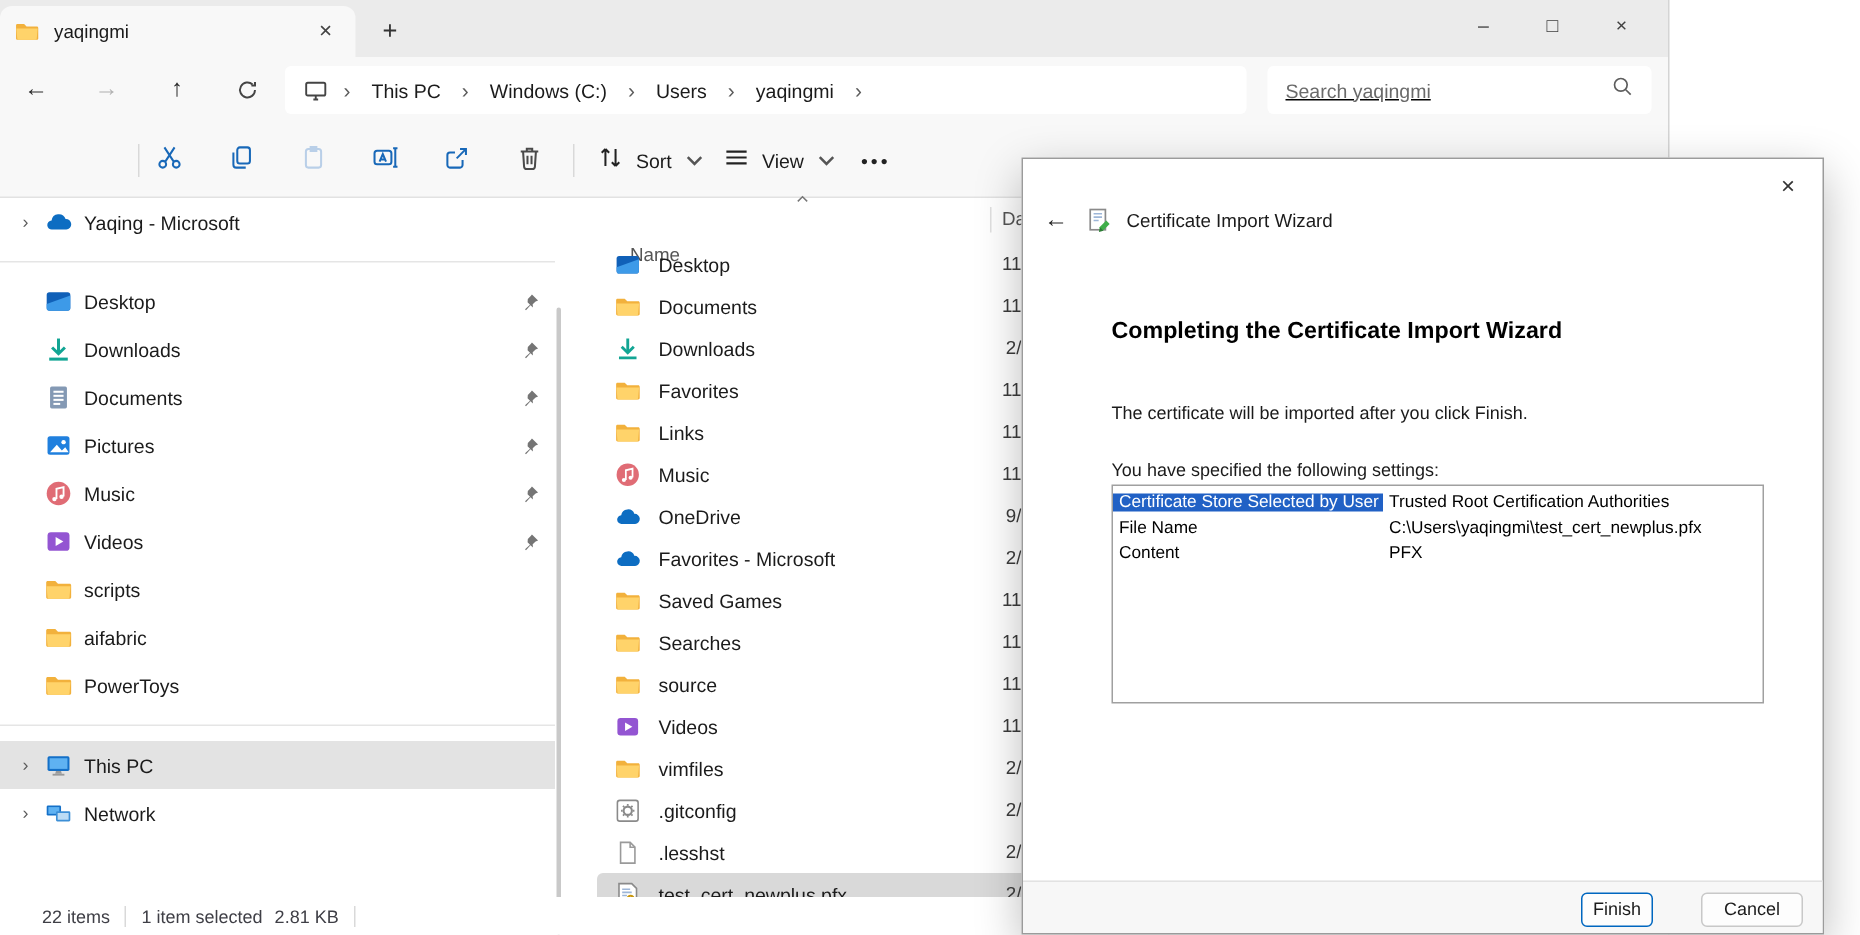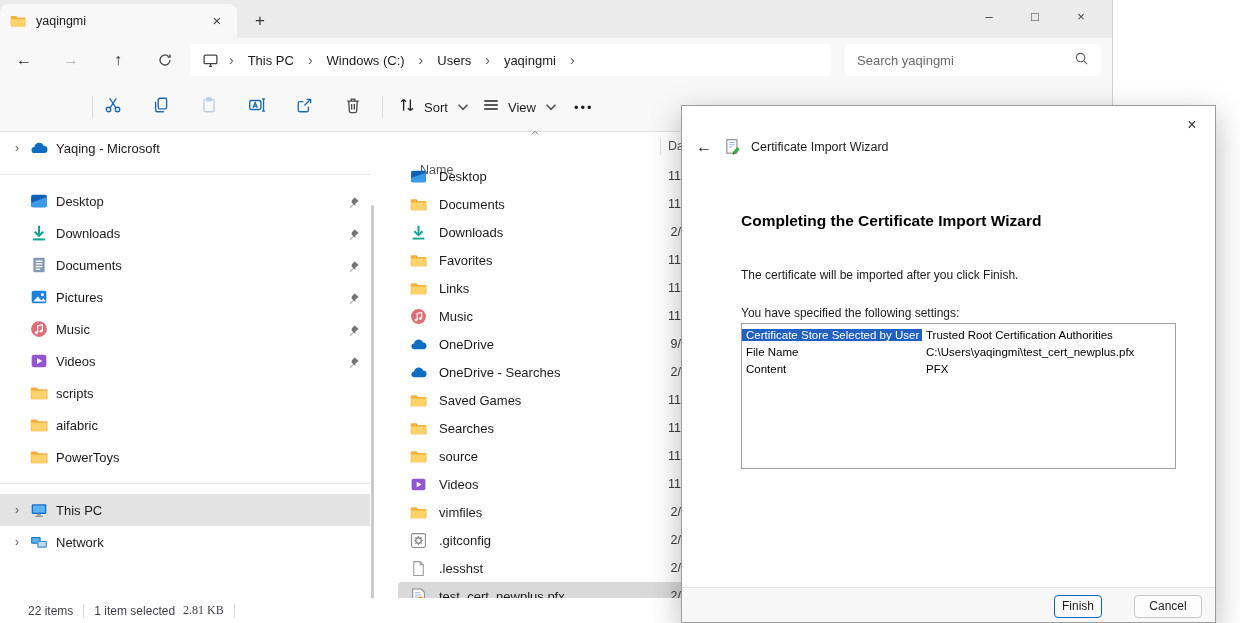--- a/index.html
+++ b/index.html
@@ -25,21 +25,21 @@
   .navbtn { position:absolute; top:6px; width:32px; height:32px; text-align:center;
     line-height:32px; font-size:16px; color:#2b2b2b; border-radius:4px; }
   .navbtn.disabled { color:#b3b3b3; }
   .navbtn svg { width:16px; height:16px; margin-top:8px; }
   .crumbbar { position:absolute; left:190px; top:6px; width:641px; height:32px; background:#fff;
     border-radius:4px; display:flex; align-items:center; padding-left:12px; }
   .crumb { font-size:13px; color:#1b1b1b; padding:3px 6px; border-radius:4px; }
   .crumbchev { font-size:14px; color:#5c5c5c; padding:0 8px; }
   .crumbbar .pcicon { width:17px; height:17px; margin-right:2px; }
   .searchbar { position:absolute; left:845px; top:6px; width:256px; height:32px; background:#fff;
-    border-radius:4px; display:flex; align-items:center; padding:0 12px; }
+    border-radius:4px; display:flex; align-items:center; padding:0 12px;text-decoration:underline; }
   .searchbar .ph { flex:1; font-size:13px; color:#6a6a6a; }
   .searchbar svg { width:15px; height:15px; }
 
   .toolbar { position:absolute; left:0; top:82px; width:100%; height:50px; background:#f8f8f8;
     border-bottom:1px solid #e2e2e2; }
   .tbtn { position:absolute; top:8px; height:34px; display:flex; align-items:center;
     border-radius:4px; padding:0 8px; }
   .tbtn svg { width:18px; height:18px; }
   .tbtn .lbl { font-size:13px; color:#1b1b1b; margin:0 6px 0 8px; }
   .chev { width:10px; height:10px; }
@@ -73,21 +73,21 @@
   .file-row.sel { background:#d9d9d9; border-radius:4px; }
   .file-ic { width:17px; height:17px; margin-right:12px; flex:0 0 17px; }
   .file-name { font-size:13px; color:#1b1b1b; white-space:nowrap; }
   .file-date { position:absolute; right:4px; font-size:12.5px; color:#3c3c3c; }
   .file-row { position:relative; }
 
   
   .statusbar { position:absolute; left:0; bottom:0; width:100%; height:25px; background:#fff;
     display:flex; align-items:center; padding-left:28px; font-size:12px; color:#3f3f46; }
   .statusbar .ssep { width:1px; height:14px; background:#d9d9d9; margin:0 10px; }
-  .statusbar .ssize { margin-left:8px;font-family:Liberation Serif, serif; }
+  .statusbar .ssize { margin-left:8px; }
 
   
   .dialog { position:absolute; left:681px; top:105px; width:535px; height:518px; background:#fff;
     border:1px solid #9b9b9b; box-shadow:0 10px 30px rgba(0,0,0,.28); z-index:10; }
   .dlg-close { position:absolute; right:12px; top:8px; width:22px; height:22px; text-align:center;
     line-height:22px; font-size:16px; color:#333; }
   .dlg-head { position:absolute; left:14px; top:32px; display:flex; align-items:center; }
   .dlg-back { font-size:16px; color:#222; margin-right:12px; }
   .dlg-ic { width:18px; height:18px; margin-right:9px; }
   .dlg-ic svg { width:100%; height:100%; }
@@ -475,21 +475,21 @@
         </span>
         <span class="file-name">OneDrive</span>
         <span class="file-date">9/</span>
       </div>
       <div class="file-row">
         <span class="file-ic">
           <svg viewBox="0 0 16 16">
             <path d="M12.6 12.5H4.2a2.7 2.7 0 0 1-.3-5.4 4.3 4.3 0 0 1 8.3-.9 2.8 2.8 0 0 1 .4 6.3z" fill="#0D6DC2"></path>
           </svg>
         </span>
-        <span class="file-name">OneDrive - Searches</span>
+        <span class="file-name">Favorites - Microsoft</span>
         <span class="file-date">2/</span>
       </div>
       <div class="file-row">
         <span class="file-ic">
           <svg viewBox="0 0 16 16">
             <path d="M1.5 3h4.6l1.6 1.6h6.9c.5 0 .9.4.9 1V12.6c0 .5-.4.9-.9.9h-13c-.5 0-.9-.4-.9-.9V3.9c0-.5.4-.9.8-.9z" fill="#F2B13C"></path>
             <path d="M.9 6h14.2l-.6 6.7c-.1.5-.5.8-1 .8H2.5c-.5 0-.9-.3-1-.8z" fill="#FFD36A"></path>
           </svg>
         </span>
         <span class="file-name">Saved Games</span>

